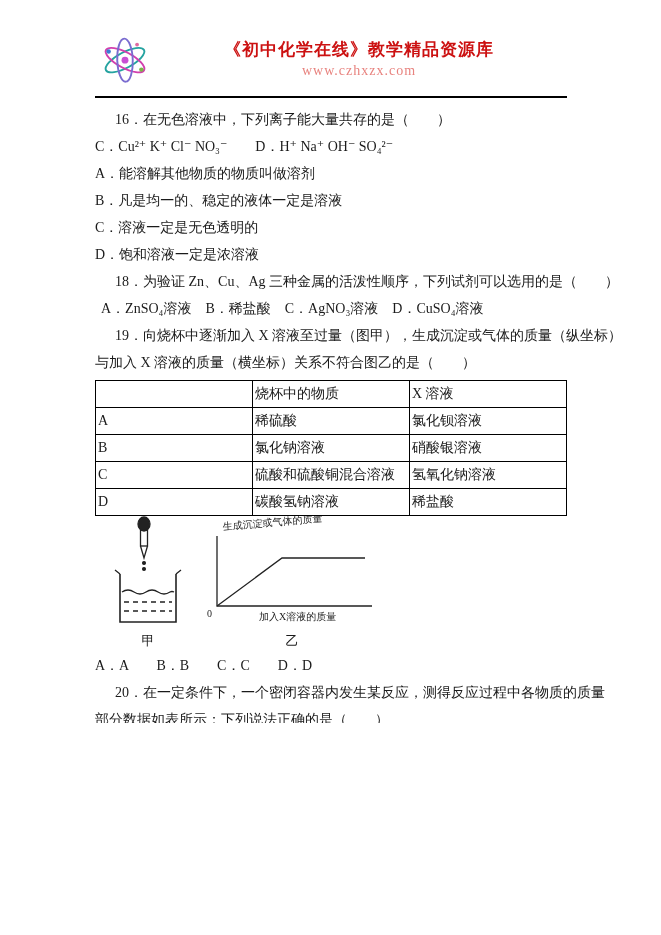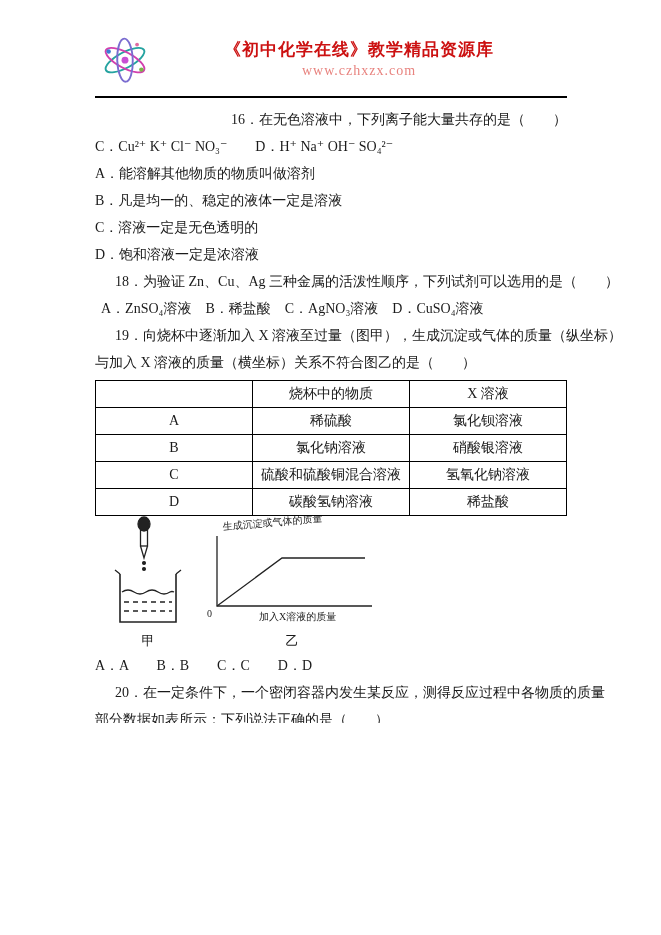--- a/index.html
+++ b/index.html
@@ -14,27 +14,27 @@
   
   .header{display:flex;align-items:flex-start;padding-top:36px;height:56px;}
   .logo{width:52px;height:50px;flex:0 0 52px;margin-left:4px;}
   .header-text{flex:1;text-align:center;padding-top:2px;}
   .header-title{color:#cc1111;font-weight:bold;font-size:17px;letter-spacing:1px;}
   .header-url{color:#e8837f;font-size:14px;margin-top:2px;letter-spacing:1px;}
   .header-rule{border:none;border-top:2px solid #000;margin:4px 0 8px 0;}
 
   
   p.line{margin:0;padding:4px 0;font-size:14px;line-height:19px;white-space:nowrap;}
-  p.stem{text-indent:20px;text-align:right;}
+  p.stem{text-indent:20px;}
   p.opt{text-indent:0;}
   p.opt-indent{text-indent:6px;}
 
   
   table{border-collapse:collapse;width:472px;font-size:14px;table-layout:fixed;}
-  td,th{border:1px solid #000;text-align:center;font-weight:normal;padding:3px 2px;height:20px;}
+  td,th{border:1px solid #000;text-align:left;font-weight:normal;padding:3px 2px;height:20px;}
   table.t1{margin:4px 0 6px 0;}
   table.t2{margin:6px 0 15px 0;}
   table.t2 col.c0{width:110px;}
   td.pre{white-space:pre-line;line-height:21px;height:64px;}
 
   
   .figure{display:flex;align-items:flex-end;margin:6px 0 2px 10px;height:128px;}
   .fig-beaker{width:86px;text-align:center;}
   .fig-graph{width:190px;text-align:center;margin-left:6px;}
   .fig-label{font-size:13px;margin-top:0px;}

